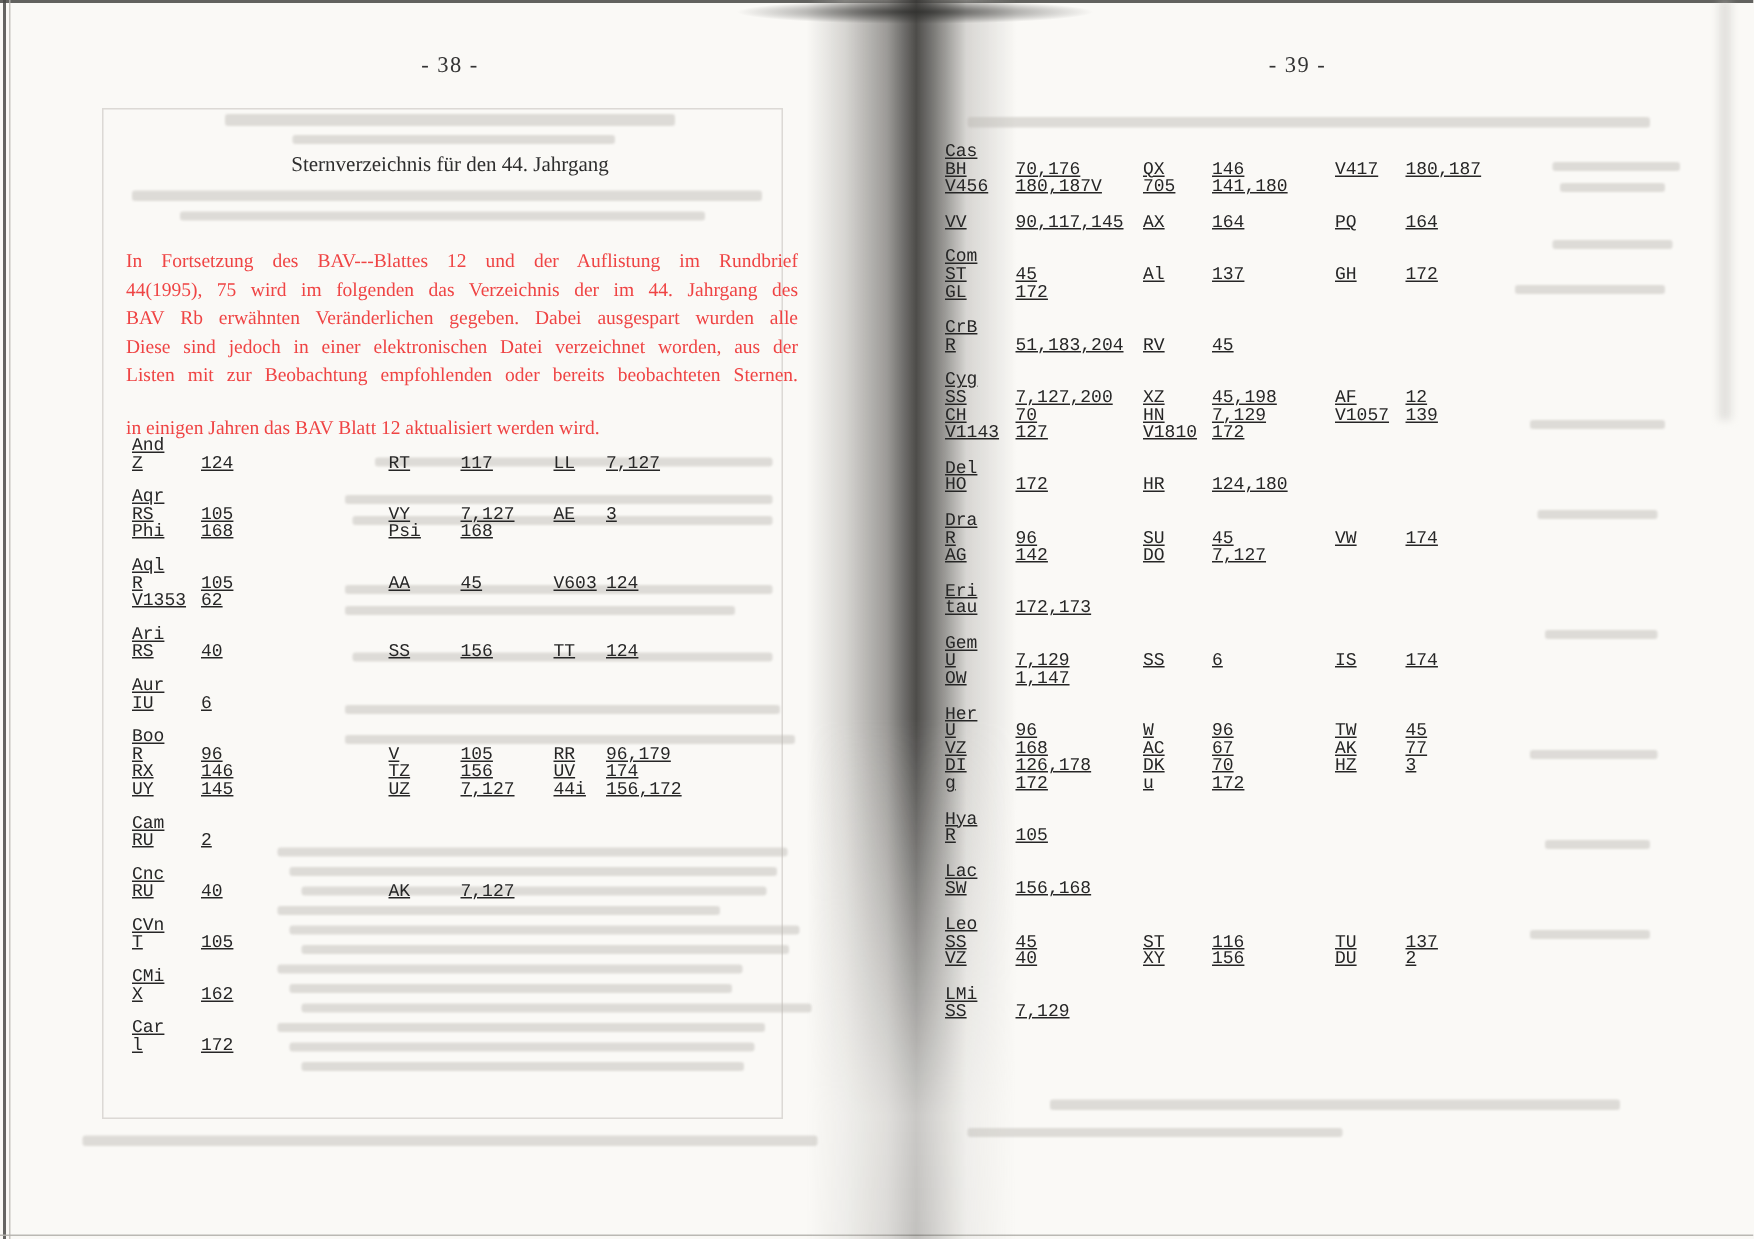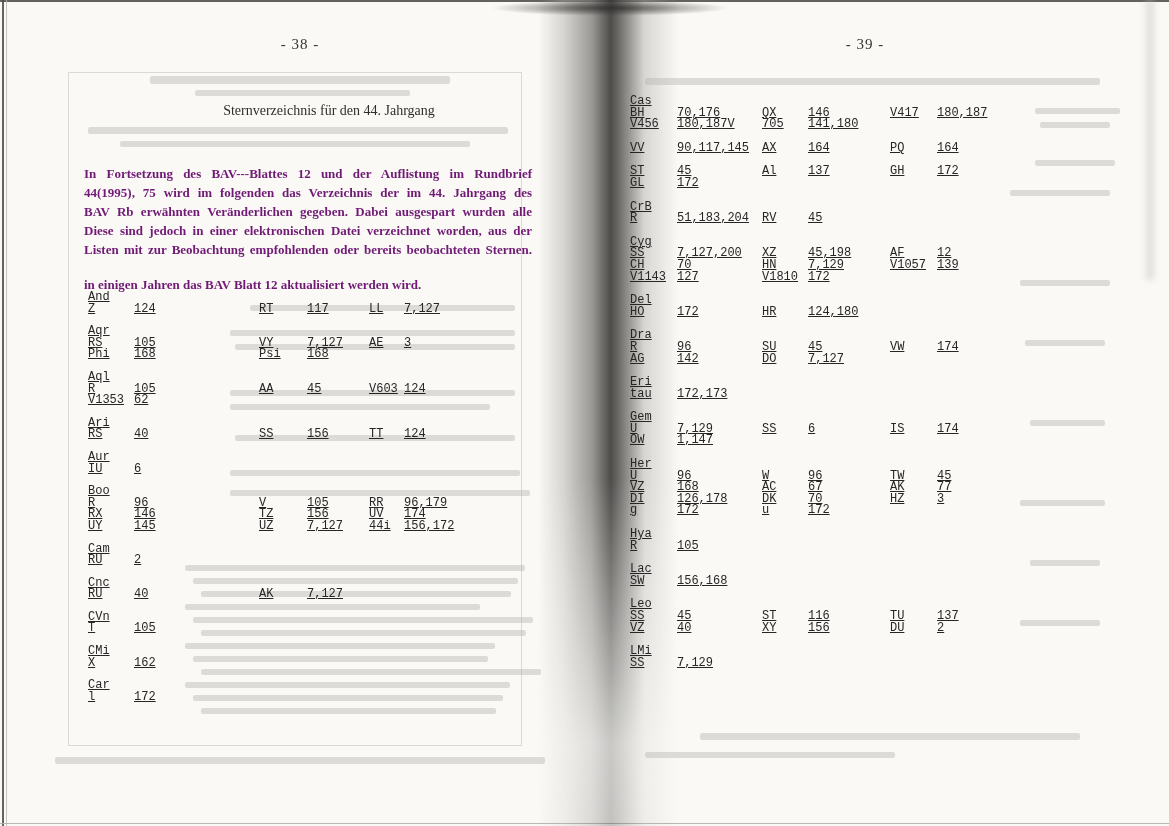--- a/index.html
+++ b/index.html
@@ -46,25 +46,25 @@
   
   .page{position:absolute;top:0;height:826px;}
   .page-left{left:0;width:600px;}
   .page-right{left:625px;width:480px;}
   .pageno{
     position:absolute;top:36px;left:0;width:100%;text-align:center;
     font-size:15px;letter-spacing:1px;color:#333;
   }
   .doc-title{
     position:absolute;top:103px;left:0;width:100%;text-align:center;
-    font-size:14px;color:#2e2e2e;padding-left:29px;
+    font-size:14px;color:#2e2e2e;
   }
   .para{
     position:absolute;top:164px;left:84px;width:448px;
-    font-size:13px;line-height:19px;color:#701a75;font-weight:bold;
+    font-size:13px;line-height:19px;color:#ef4444;
   }
   .para-line{text-align:justify;text-align-last:justify;white-space:normal;}
   .para-line.last{text-align-last:left;margin-top:16px;}
   
   .starlist{
     position:absolute;
     font-family:"Liberation Mono","DejaVu Sans Mono",monospace;
     font-size:12px;line-height:11.6px;color:#262626;
   }
   .list-left{top:292px;left:88px;width:470px;}
@@ -295,20 +295,21 @@
           <div class="row r">
             <span class="cell">VV</span>
             <span class="cell">90,117,145</span>
             <span class="cell">AX</span>
             <span class="cell">164</span>
             <span class="cell">PQ</span>
             <span class="cell">164</span>
           </div>
         </div>
         <div class="group">
+          <div class="cname">Com</div>
           <div class="row r">
             <span class="cell">ST</span>
             <span class="cell">45</span>
             <span class="cell">Al</span>
             <span class="cell">137</span>
             <span class="cell">GH</span>
             <span class="cell">172</span>
           </div>
           <div class="row r">
             <span class="cell">GL</span>

